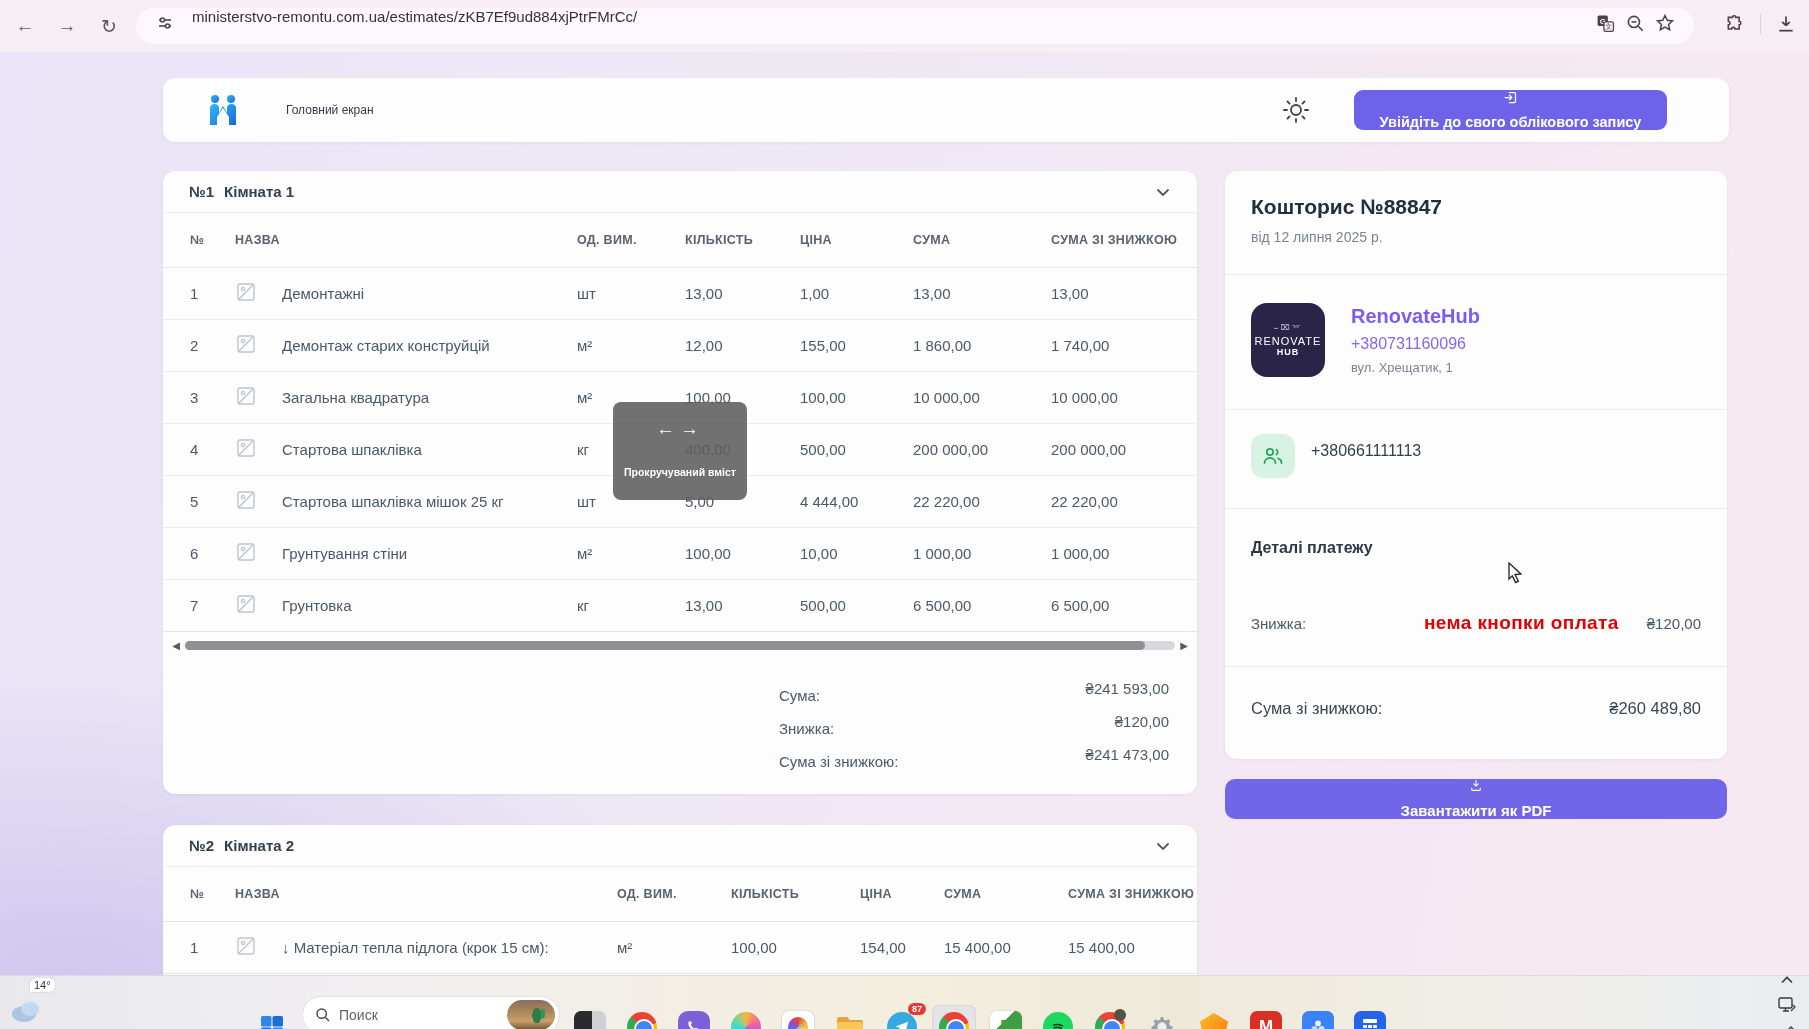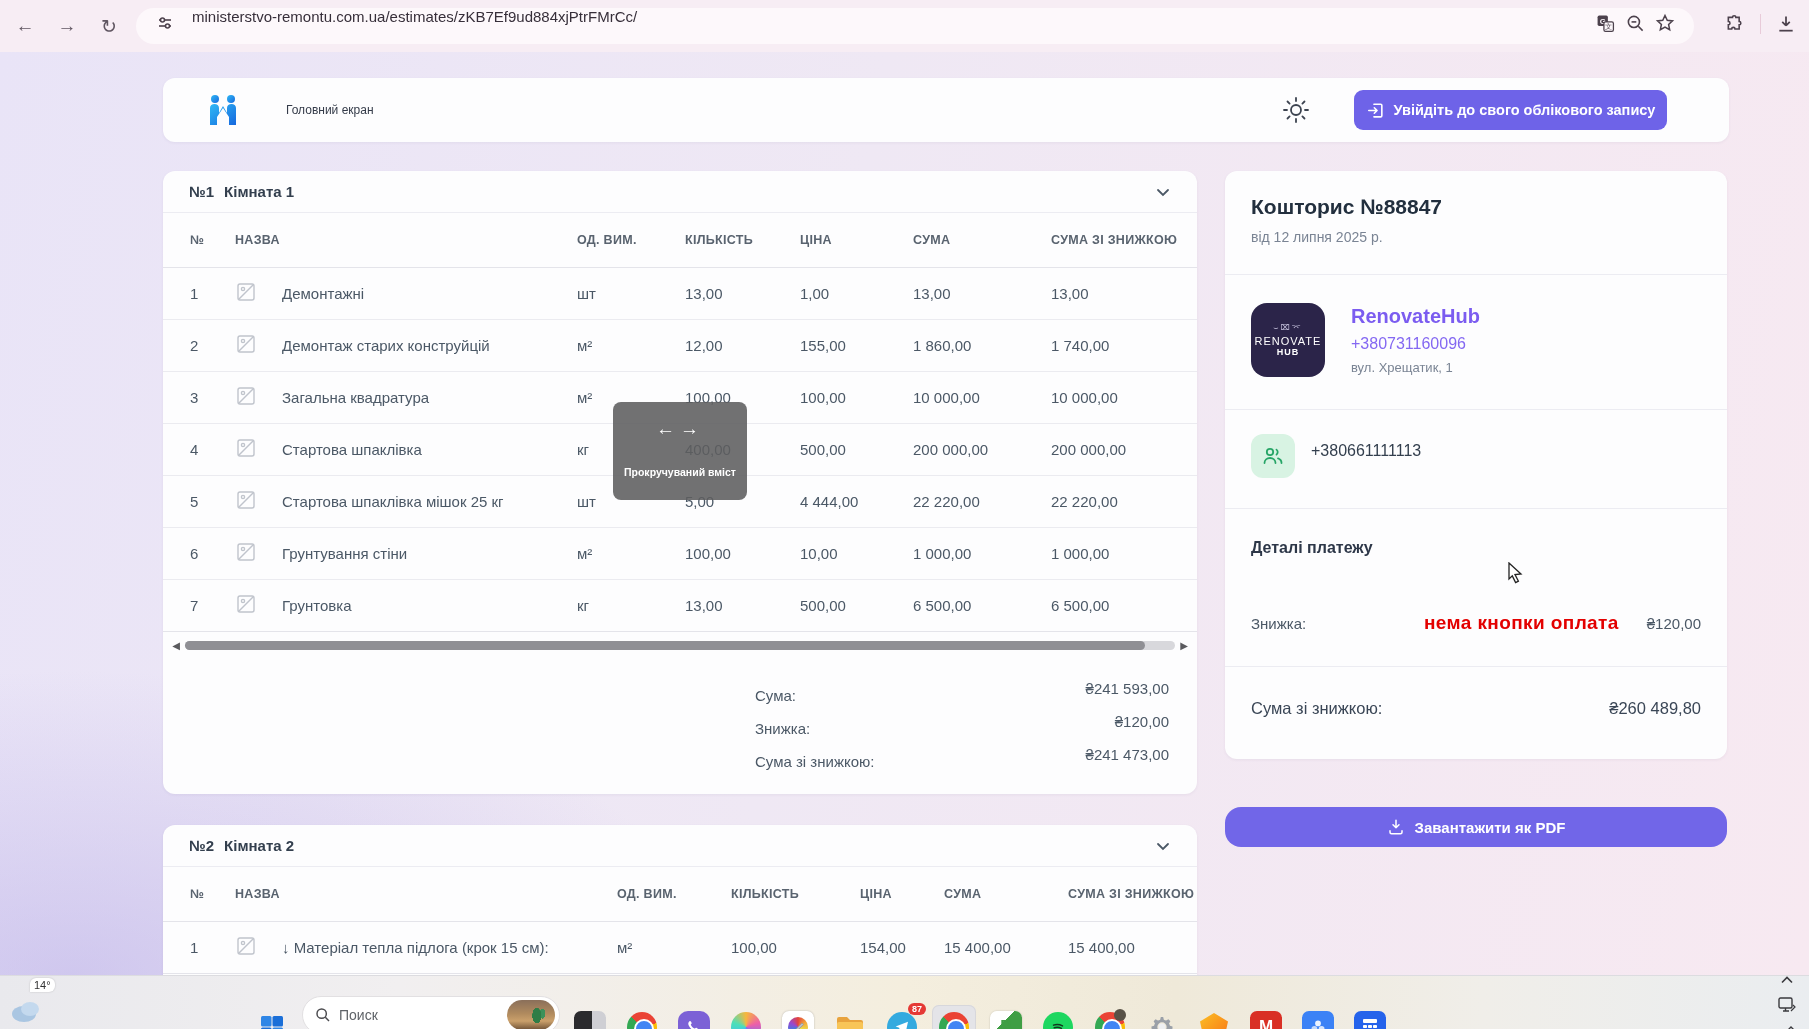--- a/index.html
+++ b/index.html
@@ -27,21 +27,21 @@
   .card { position:absolute; background:#fdfdfe; border-radius:12px;
     box-shadow:0 1px 3px rgba(80,70,120,0.07); }
 
   
   .app-header { left:163px; top:26px; width:1566px; height:64px; display:flex; align-items:center; }
   .m-logo { position:absolute; left:42px; top:14px; width:36px; height:36px; }
   .app-title { position:absolute; left:123px; font-size:12px; color:#343b49; font-weight:400; }
   .theme-ico { position:absolute; left:1118px; top:17px; width:30px; height:30px; }
   .login-btn { position:absolute; left:1191px; top:12px; width:313px; height:40px;
     background:#6e63e8; border-radius:9px; color:#fff; font-size:14.5px; font-weight:700;
-    display:flex; align-items:center; justify-content:center; gap:9px; border:none; cursor:pointer; }
+    display:flex; align-items:center; justify-content:center; gap:9px; border:none; cursor:pointer;flex-direction:column; }
 
   
   .table-card { width:1034px; overflow:hidden; }
   #card1 { left:163px; top:119px; height:623px; }
   #card2 { left:163px; top:773px; height:210px; }
   .card-head { height:42px; display:flex; align-items:center; justify-content:space-between;
     padding:0 26px; border-bottom:1px solid #ececf2; }
   .room-title { display:flex; gap:10px; font-size:15px; font-weight:700; color:#333f4e; }
   .grid { display:grid; align-items:center; padding-left:27px; }
   .g1 { grid-template-columns:46px 46px 295px 108px 115px 113px 138px 210px; }
@@ -54,21 +54,21 @@
 
   
   .hscroll { height:22px; margin-top:2px; display:flex; align-items:center; padding:0 6px; }
   .hs-arrow { font-size:10px; color:#5a5a5e; width:14px; text-align:center; }
   .hs-track { flex:1; height:9px; background:#d8d8dc; border-radius:5px; position:relative; margin:0 2px; }
   .hs-thumb { position:absolute; left:0; top:0; height:9px; width:97%; background:#8f8f94; border-radius:5px; }
 
   .totals { padding:16px 28px 0 0; }
   .t-line { display:flex; justify-content:flex-end; align-items:center; height:33px;
     font-size:15px; color:#4b5866; }
-  .t-line .lbl { position:absolute; left:592px;margin-top:14px; }
+  .t-line .lbl { position:absolute; left:616px;margin-top:14px; }
   .t-line { position:relative; }
 
   
   .scroll-tip { position:absolute; left:613px; top:350px; width:134px; height:98px;
     background:rgba(93,93,95,0.88); border-radius:8px; color:#fff;
     display:flex; flex-direction:column; align-items:center; }
   .scroll-tip .arrows { margin-top:16px; font-size:19px; font-weight:700; letter-spacing:5px; }
   .scroll-tip .hint { margin-top:26px; font-size:10.5px; font-weight:700; }
 
   
@@ -91,24 +91,24 @@
   .pay-title { position:absolute; left:26px; top:368px; font-size:16px; font-weight:700; color:#2d3748; }
   .pay-line { position:absolute; left:26px; width:450px; display:flex; align-items:center;
     font-size:15px; color:#4b5866; }
   .pay-line .val { margin-left:auto; }
   .red-note { font-size:19px; font-weight:800; color:#e30000; letter-spacing:.4px; margin-right:28px; margin-left:auto; }
   .red-note + .val { margin-left:0; }
   .final-line { position:absolute; left:26px; top:528px; width:450px; display:flex;
     font-size:16.5px; color:#3a4656; }
   .final-line .val { margin-left:auto; }
 
-  .pdf-btn { position:absolute; left:1225px; top:755px; width:502px; height:40px;
-    background:#7166e8; border:none; border-radius:16px; color:#fff; font-size:15px; font-weight:700;
+  .pdf-btn { position:absolute; left:1225px; top:727px; width:502px; height:40px;
+    background:#7166e8; border:none; border-radius:10px; color:#fff; font-size:15px; font-weight:700;
     display:flex; align-items:center; justify-content:center; gap:10px; cursor:pointer;
-    font-family:"Liberation Sans", sans-serif; }
+    font-family:"Liberation Sans", sans-serif;flex-direction:column; }
 
   
   .cursor { position:absolute; left:1506px; top:510px; }
 
   
   .taskbar { position:absolute; left:0; top:975px; width:1809px; height:54px;
     background:linear-gradient(90deg,#e9e9ed 0%,#f1eff0 22%,#f4eede 50%,#efe9d9 65%,#f0eee9 82%,#eaedf0 100%);
     border-top:1px solid #dcdce0; }
   .weather { position:absolute; left:8px; top:2px; width:58px; height:50px; }
   .weather .temp { position:absolute; left:22px; top:0; background:#fff; border-radius:6px 6px 6px 0;

